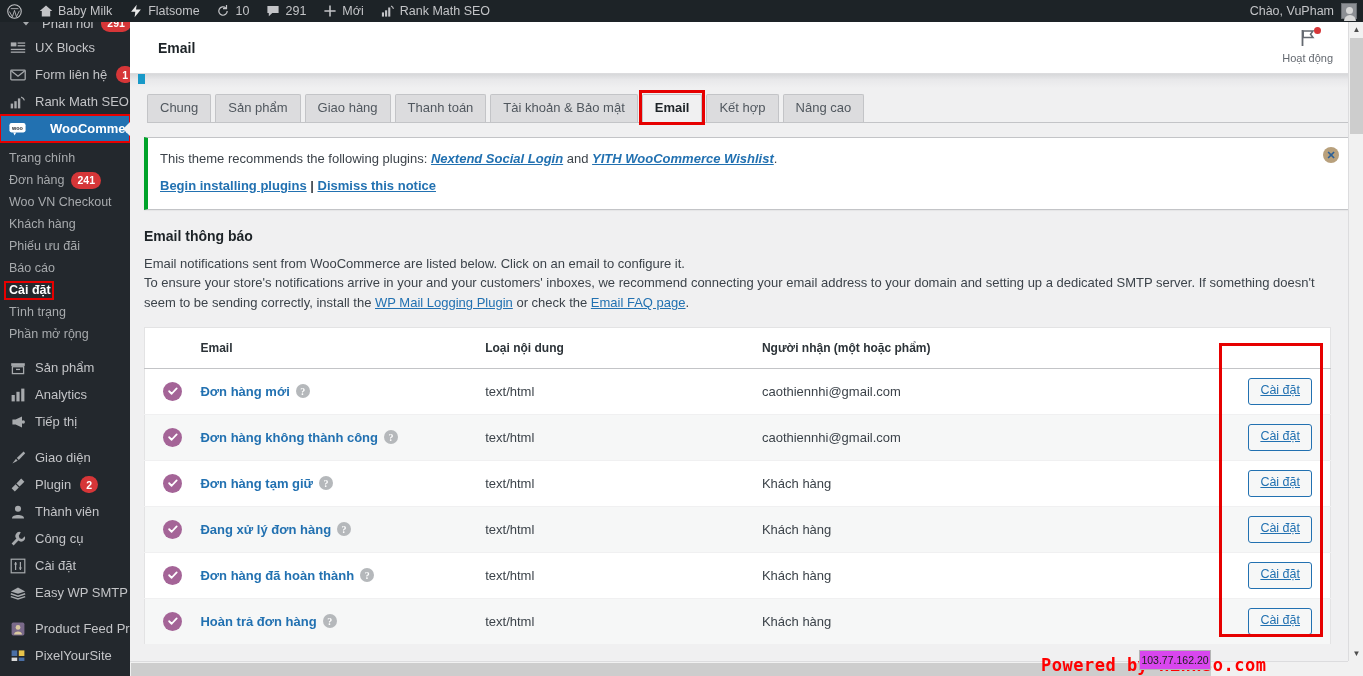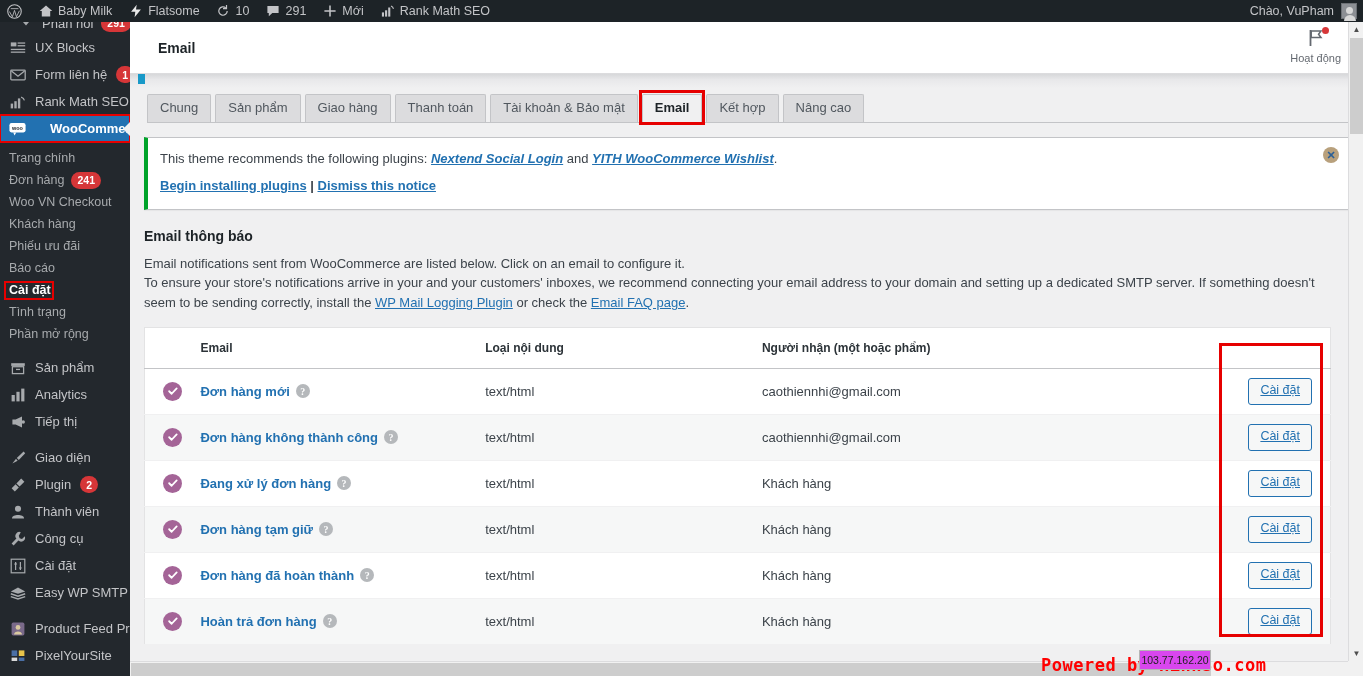--- a/index.html
+++ b/index.html
@@ -87,21 +87,21 @@
   #content {
     position: absolute; top: 22px; left: 130px; width: 1233px; height: 654px;
     background: #f0f0f1; overflow: hidden;
   }
   #page-head {
     height: 52px; background: #fff; border-bottom: 1px solid #dcdcde;
     display: flex; align-items: center; padding-left: 28px; position: relative;
   }
   #page-head .title { font-size: 14px; font-weight: 700; color: #1d2327; }
   .head-right {
-    position: absolute; right: 22px; top: 6px; text-align: center;
+    position: absolute; right: 30px; top: 6px; text-align: center;
     color: #646970; font-size: 11px; line-height: 1.3;
   }
   .flag-wrap { position: relative; display: inline-block; height: 20px; }
   .flag-dot { position: absolute; right: -3px; top: -1px; width: 7px; height: 7px;
               border-radius: 50%; background: #d63638; }
 
   .blue-tick { position: absolute; left: 8px; top: 52px; width: 7px; height: 10px;
                background: #1899c8; z-index: 5; }
   .grad-strip {
     height: 14px;
@@ -603,36 +603,36 @@
           </tr>
           <tr>
             <td class="c-status">
               <span class="chk">
                   <svg width="12" height="12" viewBox="0 0 14 14">
                     <path d="M2.5 7.3 L5.4 10.2 L11.3 3.9" stroke="#fff" stroke-width="2.1" fill="none" stroke-linecap="round" stroke-linejoin="round"></path>
                   </svg>
                 </span>
             </td>
             <td class="c-name">
-              <a href="#" class="e-link">Đang xử lý đơn hàng</a><span class="qmark">?</span>
+              <a href="#" class="e-link">Đơn hàng tạm giữ</a><span class="qmark">?</span>
             </td>
             <td class="c-type">text/html</td>
             <td class="c-recip">Khách hàng</td>
             <td class="c-act"><a href="#" class="btn-cfg">Cài đặt</a></td>
           </tr>
           <tr>
             <td class="c-status">
               <span class="chk">
                   <svg width="12" height="12" viewBox="0 0 14 14">
                     <path d="M2.5 7.3 L5.4 10.2 L11.3 3.9" stroke="#fff" stroke-width="2.1" fill="none" stroke-linecap="round" stroke-linejoin="round"></path>
                   </svg>
                 </span>
             </td>
             <td class="c-name">
-              <a href="#" class="e-link">Đơn hàng tạm giữ</a><span class="qmark">?</span>
+              <a href="#" class="e-link">Đang xử lý đơn hàng</a><span class="qmark">?</span>
             </td>
             <td class="c-type">text/html</td>
             <td class="c-recip">Khách hàng</td>
             <td class="c-act"><a href="#" class="btn-cfg">Cài đặt</a></td>
           </tr>
           <tr>
             <td class="c-status">
               <span class="chk">
                   <svg width="12" height="12" viewBox="0 0 14 14">
                     <path d="M2.5 7.3 L5.4 10.2 L11.3 3.9" stroke="#fff" stroke-width="2.1" fill="none" stroke-linecap="round" stroke-linejoin="round"></path>

